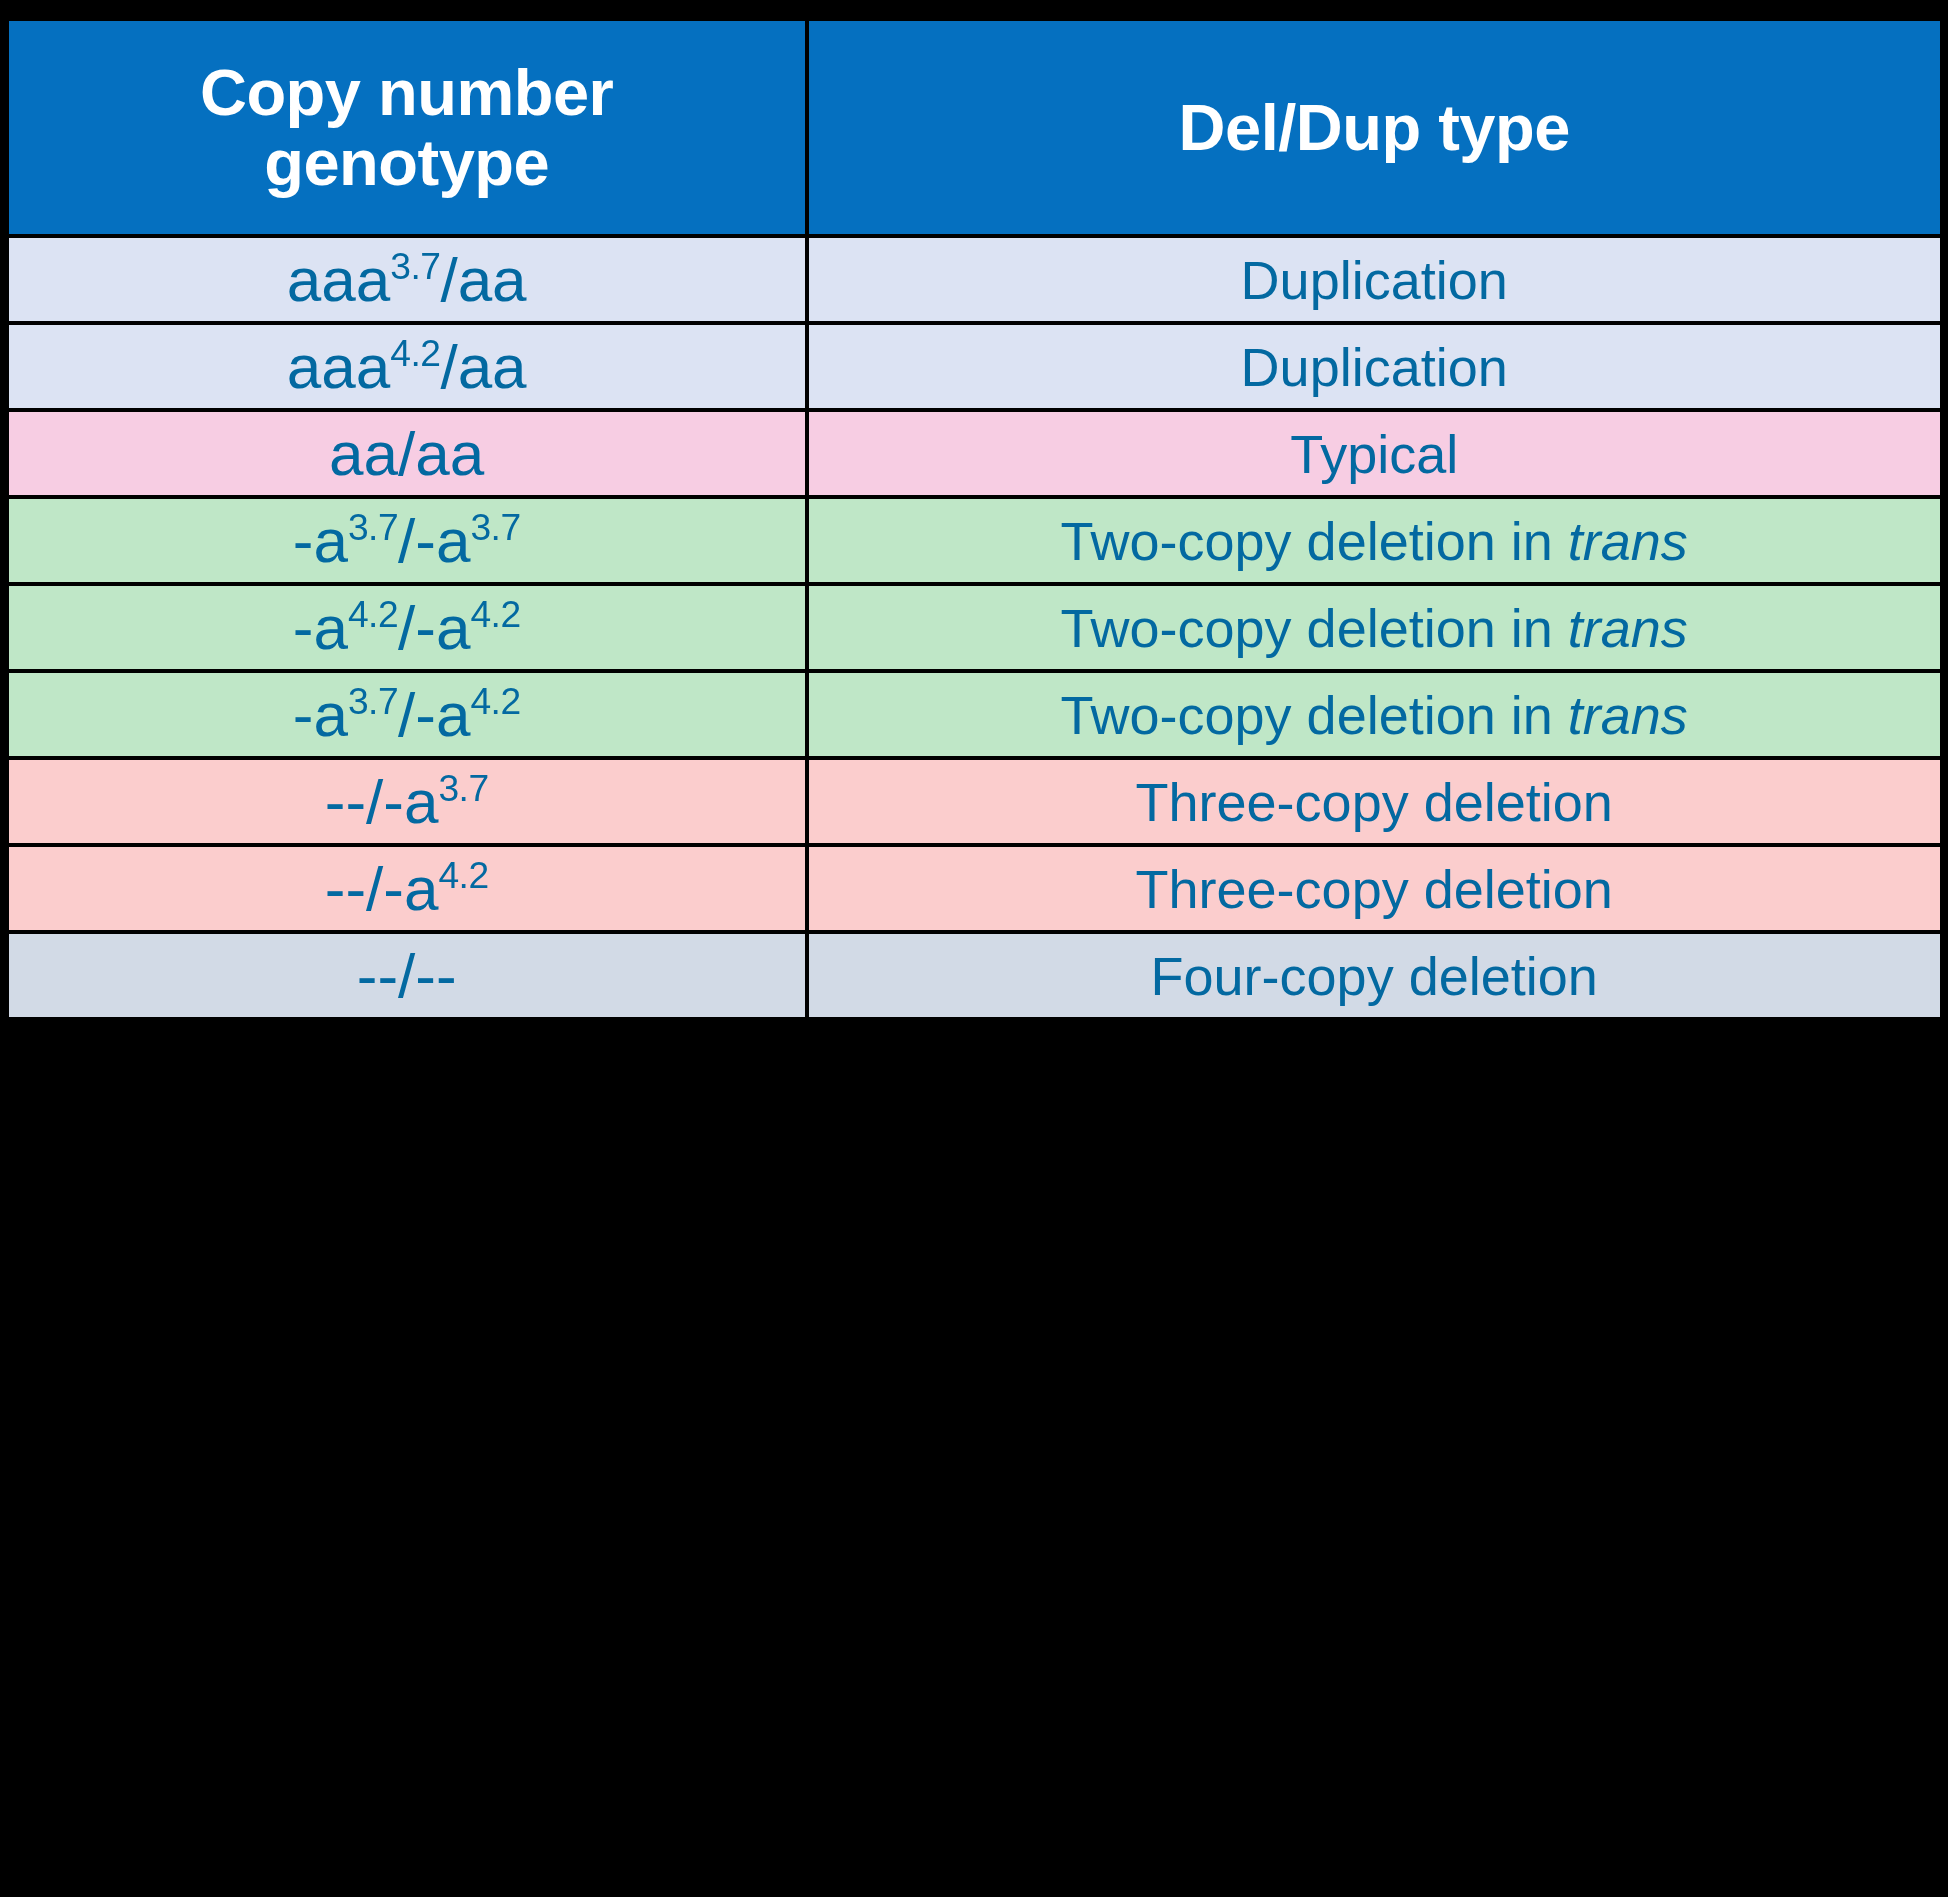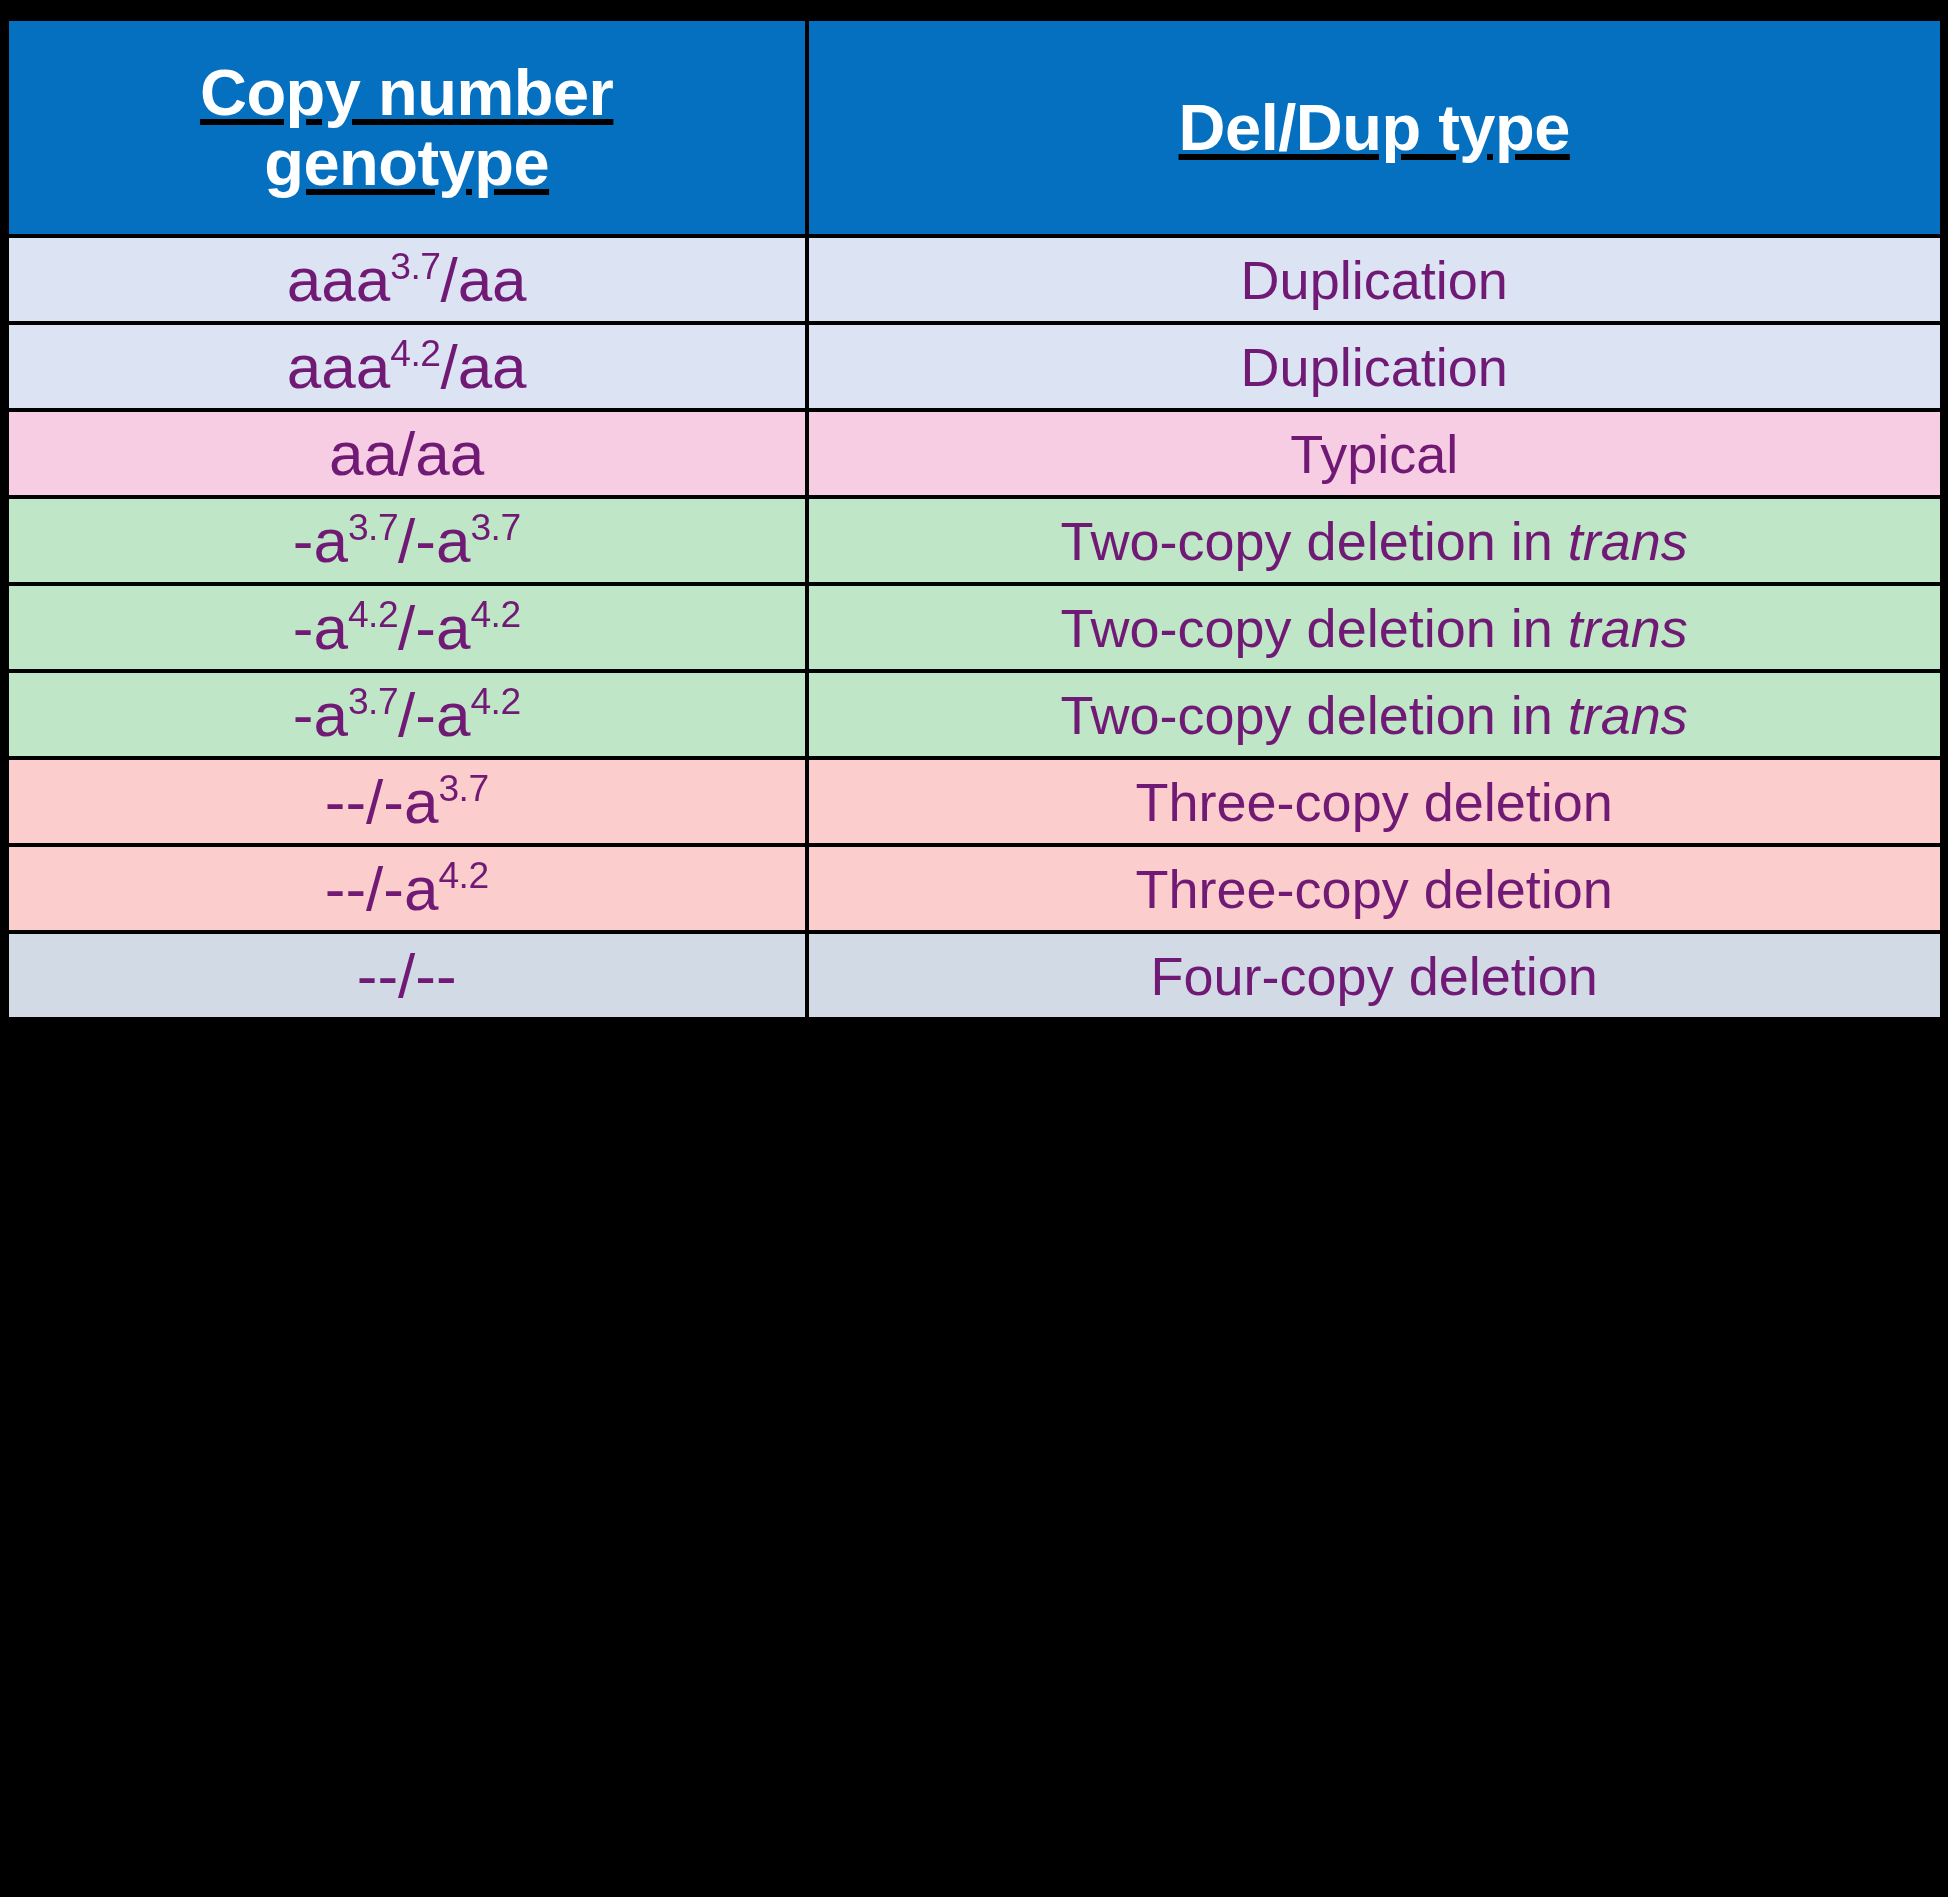--- a/index.html
+++ b/index.html
@@ -20,21 +20,20 @@
     top: 21.4px;
     width: 1939px;
     height: 1823px;
   }
 
   table.cnv-table {
     border-collapse: separate;
     border-spacing: 0;
     width: 1939px;
     table-layout: fixed;
-    text-decoration: underline;
   }
 
   table.cnv-table col.col-genotype { width: 802px; }
   table.cnv-table col.col-type { width: 1137px; }
 
   th, td {
     padding: 0 7.5px;
     text-align: center;
     vertical-align: middle;
     border-top: 4.7px solid #000000;
@@ -58,21 +57,21 @@
   }
   thead th.th-genotype { border-left: 4.7px solid #000000; border-right: 2.8px solid #000000; }
   thead th.th-type { border-left: 2.8px solid #000000; border-right: 4.7px solid #000000; }
 
   tbody td {
     height: 83px;
     border-top: 0;
     border-bottom: 4.7px solid #000000;
     font-size: 59px;
     line-height: 1;
-    color: #701a75;
+    color: #0369a1;
     white-space: nowrap;
   }
   tbody td.cell-genotype { border-left: 4.7px solid #000000; border-right: 2.8px solid #000000; }
   tbody td.cell-type { border-left: 2.8px solid #000000; border-right: 4.7px solid #000000; }
 
   tbody tr:last-child td { border-bottom: 4.7px solid #000000; }
 
   .geno {
     display: inline-block;
     font-size: 62px;

